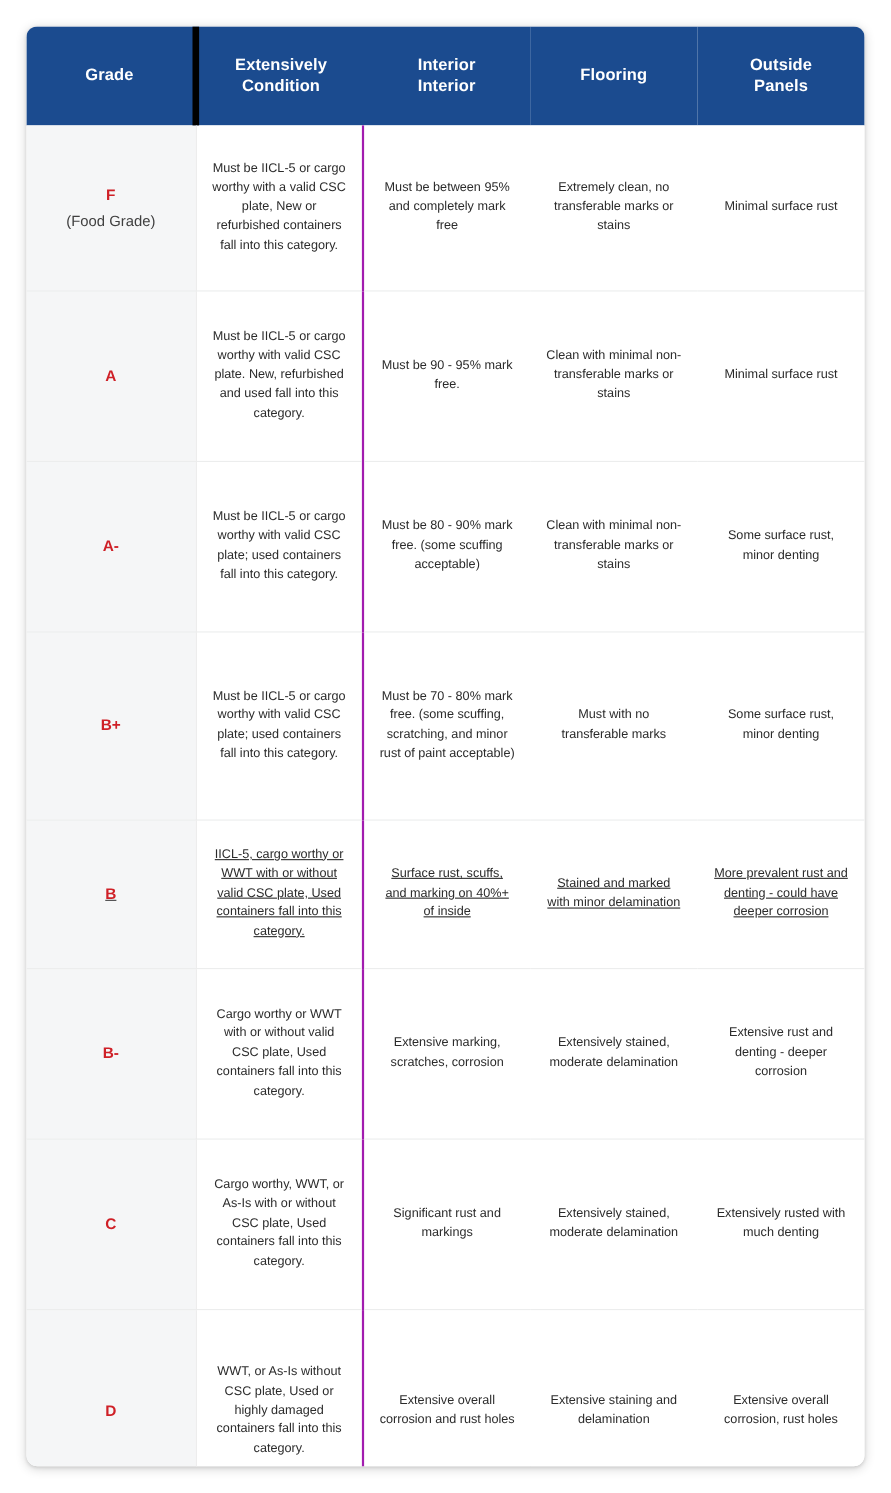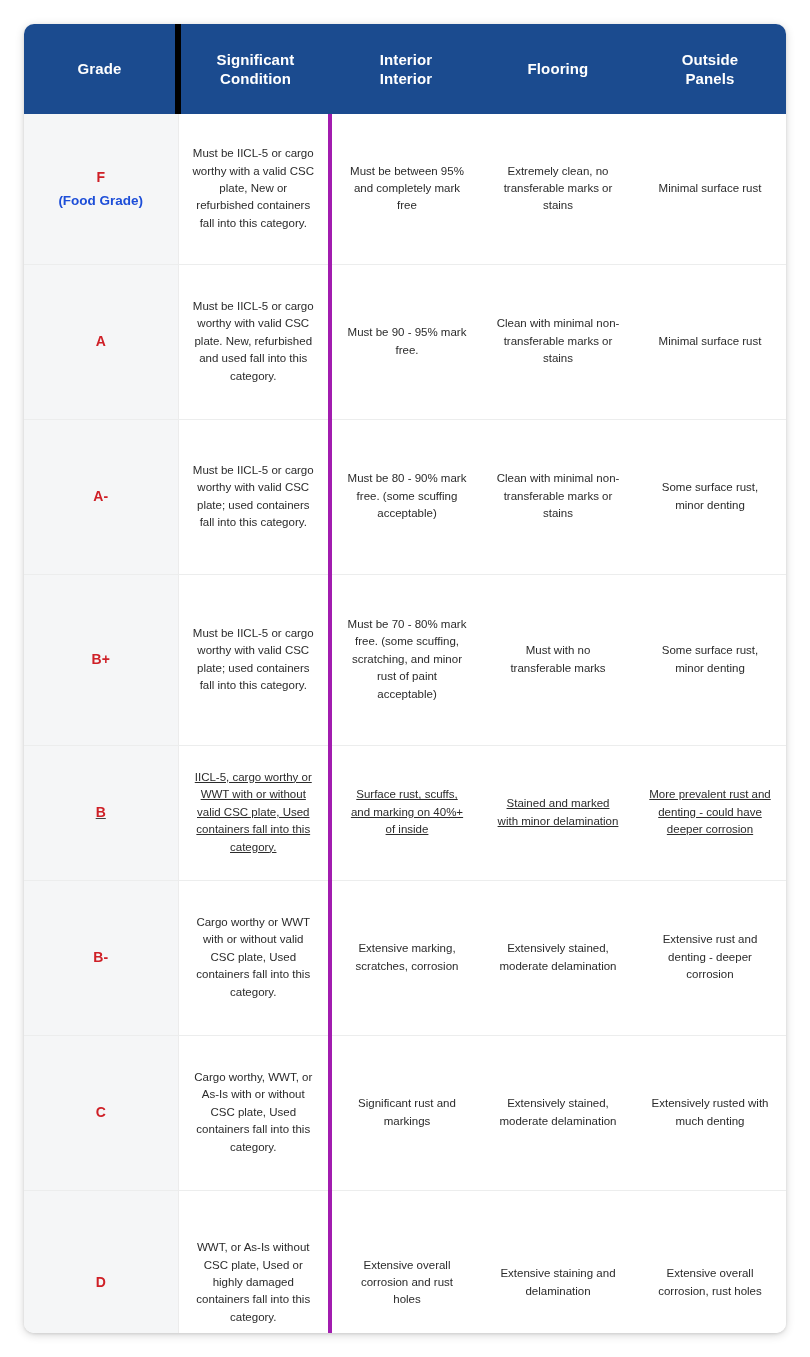--- a/index.html
+++ b/index.html
@@ -81,28 +81,28 @@
     padding: 10px 6px;
   }
   td.grade-cell .grade-letter {
     display: block;
     color: #cf2027;
     font-weight: bold;
     font-size: 14px;
   }
   td.grade-cell .grade-sub {
     display: block;
-    color: #1d4ed8;
+    color: #404040;
     font-size: 13.5px;
-    font-weight: bold;
+    font-weight: normal;
     margin-top: 1px;
   }
 
   td.structural-cell {
-    border-right: 4px solid #a21caf;
+    border-right: 2px solid #a21caf;
   }
 
   
   .col-grade      { width: 154px; }
   .col-structural { width: 152px; }
   .col-paint      { width: 152px; }
   .col-flooring   { width: 152px; }
   .col-panels     { width: 152px; }
 
   
@@ -129,21 +129,21 @@
         <col class="col-paint">
         <col class="col-flooring">
         <col class="col-panels">
       </colgroup>
       <thead>
         <tr>
           <th class="col-grade">
             <span>Grade</span>
           </th>
           <th class="col-structural">
-            <span>Significant</span><br>
+            <span>Extensively</span><br>
             <span>Condition</span>
           </th>
           <th class="col-paint">
             <span>Interior</span><br>
             <span>Interior</span>
           </th>
           <th class="col-flooring">
             <span>Flooring</span>
           </th>
           <th class="col-panels">

